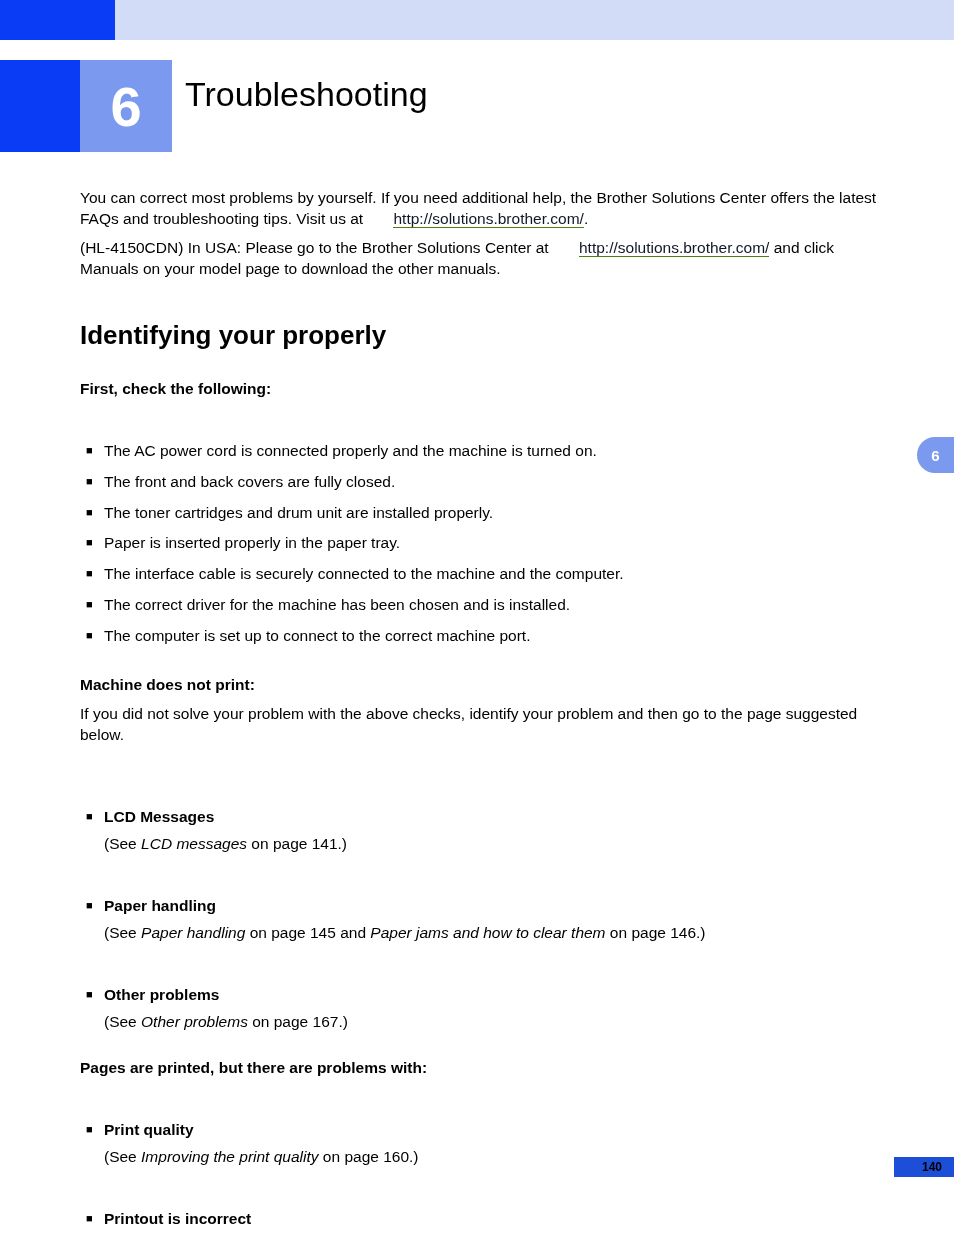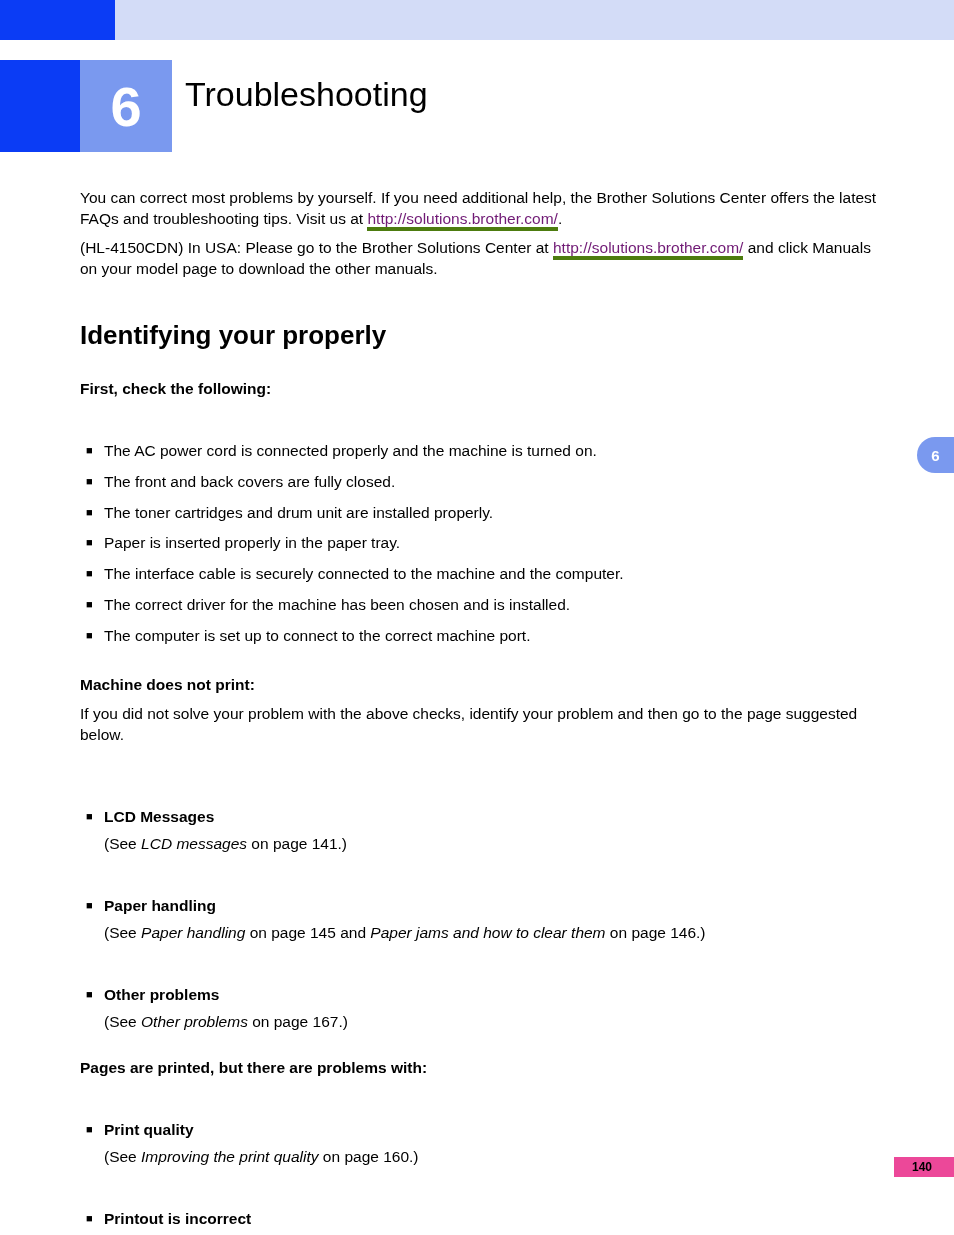--- a/index.html
+++ b/index.html
@@ -60,23 +60,24 @@
     position: absolute;
     top: 188px;
     left: 80px;
     width: 800px;
     font-size: 15.5px;
     line-height: 1.35;
   }
   .content p { margin-bottom: 8px; }
   .sep { height: 12px; }
   a.doc-link {
-    color: #701a75;
+    color: #0f172a;
     text-decoration: none;
-    border-bottom: 4px solid #4d7c0f;
+    border-bottom: 1px solid #4d7c0f;
+    margin-left: 26px;
   }
   h2.section {
     font-size: 26px;
     font-weight: bold;
     margin-top: 38px;
     margin-bottom: 26px;
   }
   .subhead {
     font-weight: bold;
     margin-bottom: 10px;
@@ -116,25 +117,25 @@
     align-items: center;
     justify-content: center;
     font-size: 15px;
   }
   .page-num-wrap {
     position: absolute;
     bottom: 58px;
     right: 0;
     width: 60px;
     height: 20px;
-    background: #ec4899;
+    background: #1d4ed8;
     display: flex;
     align-items: center;
     justify-content: flex-end;
-    padding-right: 22px;
+    padding-right: 12px;
   }
   .page-num {
     font-size: 12px;
     font-weight: bold;
     color: #000;
   }
 </style>
 </head>
 <body>
 

